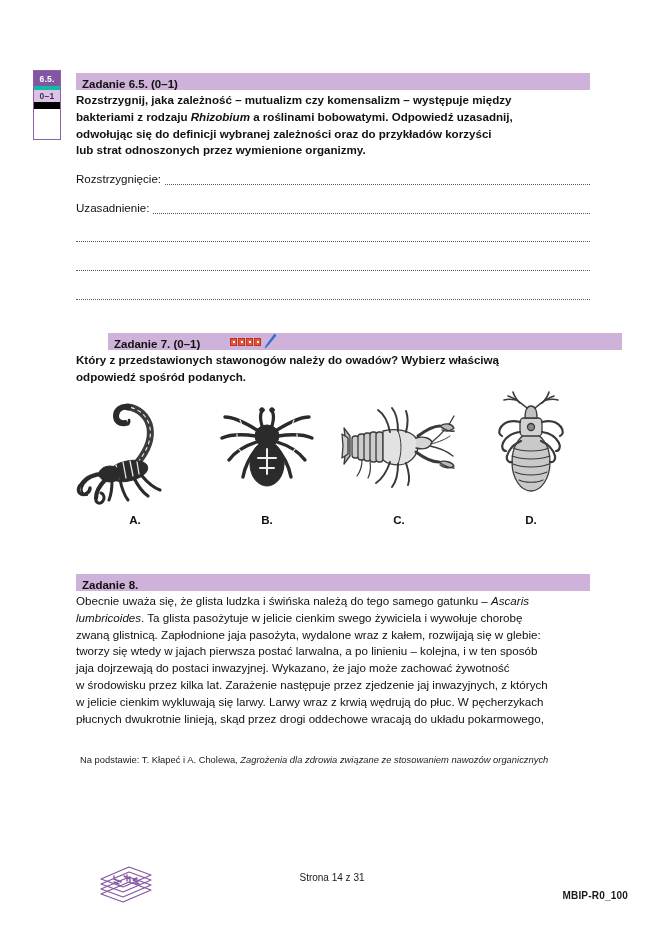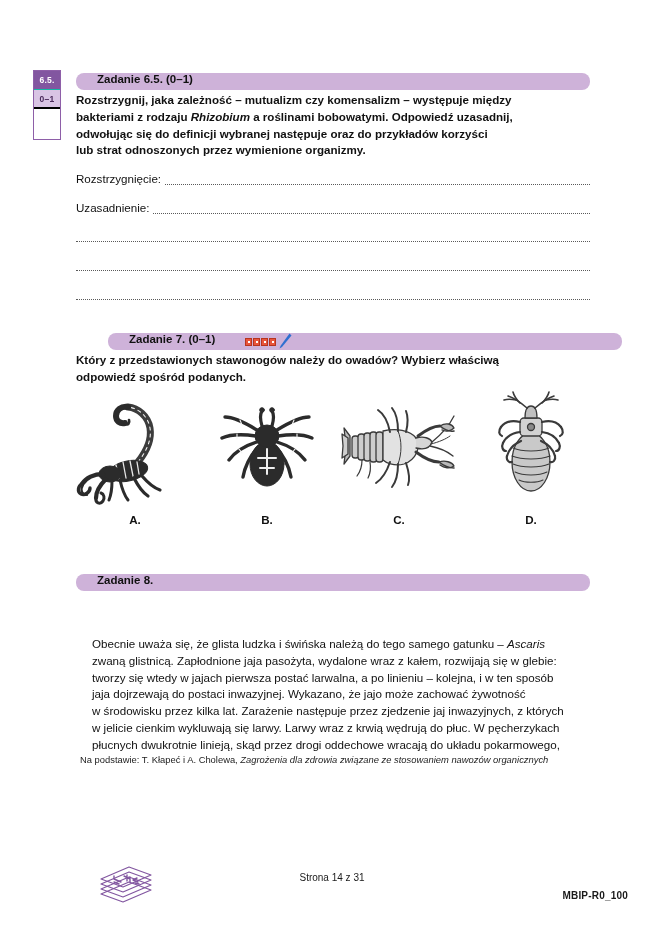--- a/index.html
+++ b/index.html
@@ -36,42 +36,41 @@
     display: flex;
     align-items: center;
     justify-content: center;
     font-size: 8.5px;
     font-weight: bold;
     letter-spacing: .2px;
   }
   .score-box .cell-num {
     background: #8256a0;
     color: #ffffff;
-    border-bottom: 1px solid #14b8a6;
+    border-bottom: 4px solid #14b8a6;
   }
   .score-box .cell-range {
     background: #d9c4e4;
     color: #4b2b5c;
-    border-bottom: 2px solid #000000;
+    border-bottom: 7px solid #000000;
   }
   .score-box .cell-blank {
     background: #ffffff;
     height: 30px;
   }
 
   
   .task-band {
     position: absolute;
     background: #ceb2d9;
     height: 17px;
     display: flex;
-    align-items: flex-start;
-    padding-left: 21px;
+    align-items: flex-end;
+    padding-left: 6px;
     box-sizing: border-box;
-    border-radius: 8px;
   }
   .task-band .band-title {
     font-size: 11.5px;
     font-weight: bold;
     color: #111;
     white-space: nowrap;
   }
   .task-band .band-icon {
     margin-left: 30px;
     display: flex;
@@ -213,21 +212,21 @@
   </div>
 
   <div class="body-text bold" style="left:76px; top:92px; width:520px;">
     <div>
       <span>Rozstrzygnij, jaka zależność – mutualizm czy komensalizm – występuje między</span>
     </div>
     <div>
       <span>bakteriami z rodzaju </span><span class="it">Rhizobium</span><span> a roślinami bobowatymi. Odpowiedź uzasadnij,</span>
     </div>
     <div>
-      <span>odwołując się do definicji wybranej następuje oraz do przykładów korzyści</span>
+      <span>odwołując się do definicji wybranej zależności oraz do przykładów korzyści</span>
     </div>
     <div>
       <span>lub strat odnoszonych przez wymienione organizmy.</span>
     </div>
   </div>
 
   <div class="ans-row" style="left:76px; top:172px; width:514px;">
     <span class="ans-label">Rozstrzygnięcie:</span>
     <span class="dots"></span>
   </div>
@@ -461,23 +460,26 @@
         </svg>
       </div>
       <div class="cap">D.</div>
     </div>
   </div>
 
   <div class="task-band" style="left:76px; top:574px; width:514px;">
     <span class="band-title">Zadanie 8.</span>
   </div>
 
-  <div class="body-text" style="left:92px; top:593px; width:524px;margin-top:43px;">
+  <div class="body-text" style="left:76px; top:593px; width:524px;">
     <div>
       <span>Obecnie uważa się, że glista ludzka i świńska należą do tego samego gatunku – </span><span class="it">Ascaris</span>
+    </div>
+    <div>
+      <span class="it">lumbricoides</span><span>. Ta glista pasożytuje w jelicie cienkim swego żywiciela i wywołuje chorobę</span>
     </div>
     <div><span>zwaną glistnicą. Zapłodnione jaja pasożyta, wydalone wraz z kałem, rozwijają się w glebie:</span></div>
     <div><span>tworzy się wtedy w jajach pierwsza postać larwalna, a po linieniu – kolejna, i w ten sposób</span></div>
     <div><span>jaja dojrzewają do postaci inwazyjnej. Wykazano, że jajo może zachować żywotność</span></div>
     <div><span>w środowisku przez kilka lat. Zarażenie następuje przez zjedzenie jaj inwazyjnych, z których</span></div>
     <div><span>w jelicie cienkim wykluwają się larwy. Larwy wraz z krwią wędrują do płuc. W pęcherzykach</span></div>
     <div><span>płucnych dwukrotnie linieją, skąd przez drogi oddechowe wracają do układu pokarmowego,</span></div>
   </div>
 
   <div class="citation" style="left:80px; top:753px; width:518px;">

